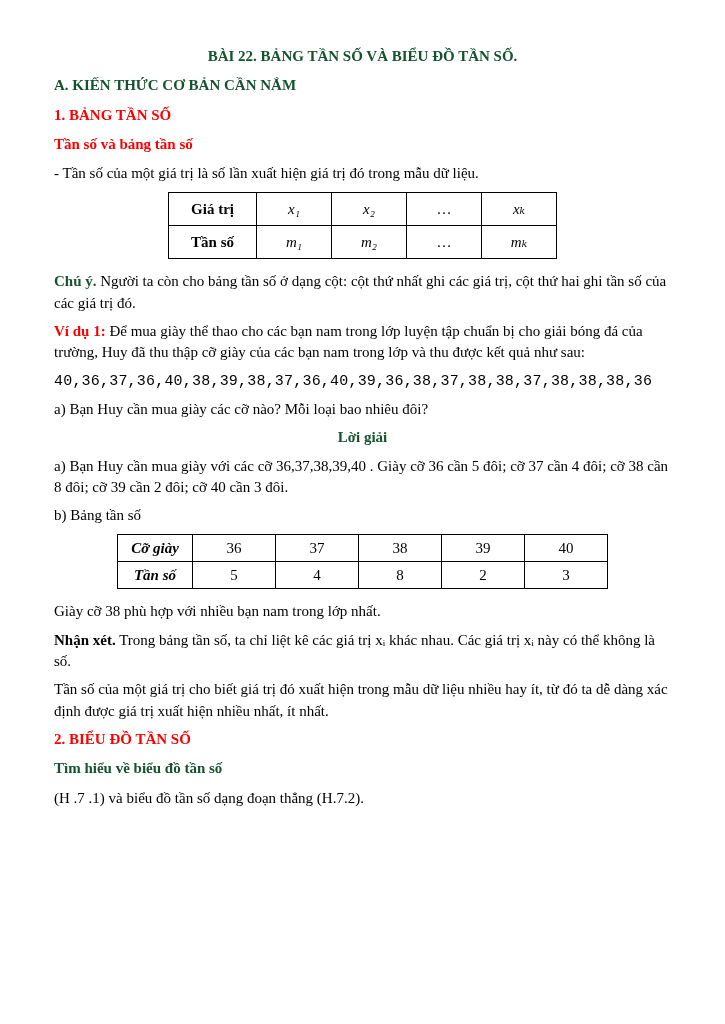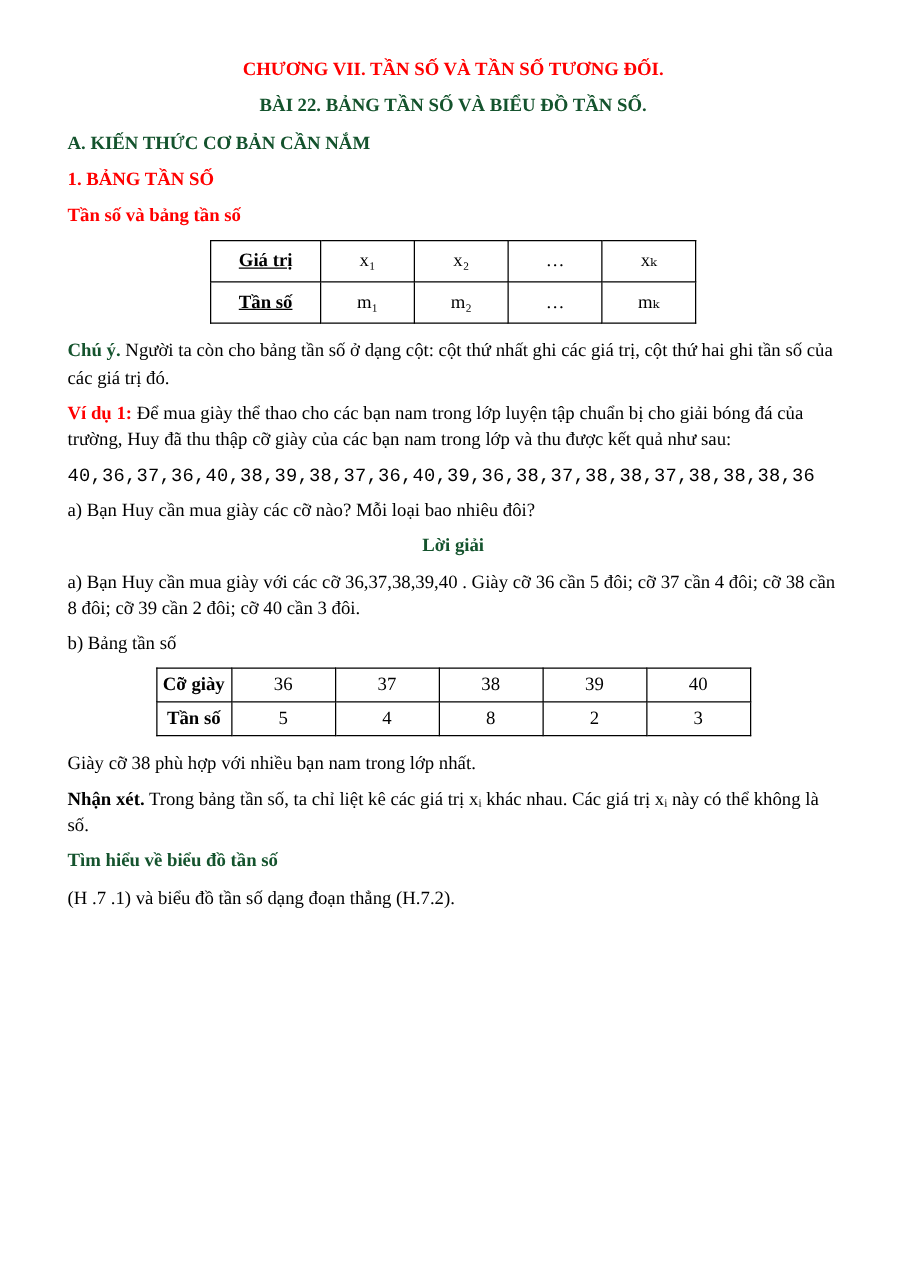--- a/index.html
+++ b/index.html
@@ -12,38 +12,38 @@
   .page { padding:46px 54px 40px 54px; line-height:1.42; }
   .center { text-align:center; }
   .red  { color:#ff0000; }
   .blue { color:#14532d; }
   .bold { font-weight:bold; }
   h1,h2,h3,h4 { font-size:15px; font-weight:bold; margin:0 0 8px 0; }
   p { margin:0 0 7px 0; }
   table { border-collapse:collapse; margin:8px auto 12px auto; }
   td { border:1px solid #000; text-align:center; vertical-align:middle; padding:2px 4px; }
   .t-general td { width:75px; height:33px; }
-  .t-general td.hd { width:88px; font-weight:bold;text-decoration:underline; }
+  .t-general td.hd { width:88px; font-weight:bold; }
   .t-shoes td { width:83px; height:27px; }
-  .t-shoes td.hd { width:60px; font-weight:bold; }
-  .math { }
+  .t-shoes td.hd { width:75px; font-weight:bold;font-style:italic; }
+  .math { font-style:italic; }
   .data-line { letter-spacing:0.2px;font-family:Liberation Mono, monospace; }
 </style>
 </head>
 <body>
 
 <div class="page">
 
-  <h1 class="center red">CHƯƠNG VII. TẦN SỐ VÀ TẦN SỐ TƯƠNG ĐỐI.</h1>
   <h2 class="center blue">BÀI 22. BẢNG TẦN SỐ VÀ BIỂU ĐỒ TẦN SỐ.</h2>
 
   <h3 class="blue">A. KIẾN THỨC CƠ BẢN CẦN NẮM</h3>
   <h3 class="red">1. BẢNG TẦN SỐ</h3>
   <h4 class="red">Tần số và bảng tần số</h4>
 
+  <p>- Tần số của một giá trị là số lần xuất hiện giá trị đó trong mẫu dữ liệu.</p>
 
   <table class="t-general">
     <tbody>
         <tr>
       <td class="hd">Giá trị</td>
       <td class="math">x₁</td>
       <td class="math">x₂</td>
       <td>…</td>
       <td class="math">xₖ</td>
     </tr>
@@ -98,21 +98,23 @@
   </tbody>
     </table>
 
   <p>Giày cỡ 38 phù hợp với nhiều bạn nam trong lớp nhất.</p>
 
   <p>
     <span class="bold">Nhận xét.</span>
     <span>Trong bảng tần số, ta chỉ liệt kê các giá trị xᵢ khác nhau. Các giá trị xᵢ này có thể không là số.</span>
   </p>
 
+  <p>Tần số của một giá trị cho biết giá trị đó xuất hiện trong mẫu dữ liệu nhiều hay ít, từ đó ta dễ dàng xác định được giá trị xuất hiện nhiều nhất, ít nhất.</p>
 
+  <h3 class="red">2. BIỂU ĐỒ TẦN SỐ</h3>
   <h4 class="blue">Tìm hiểu về biểu đồ tần số</h4>
 
   <p>(H .7 .1) và biểu đồ tần số dạng đoạn thẳng (H.7.2).</p>
 
   <p>
     
     
   </p>
 
 </div>

